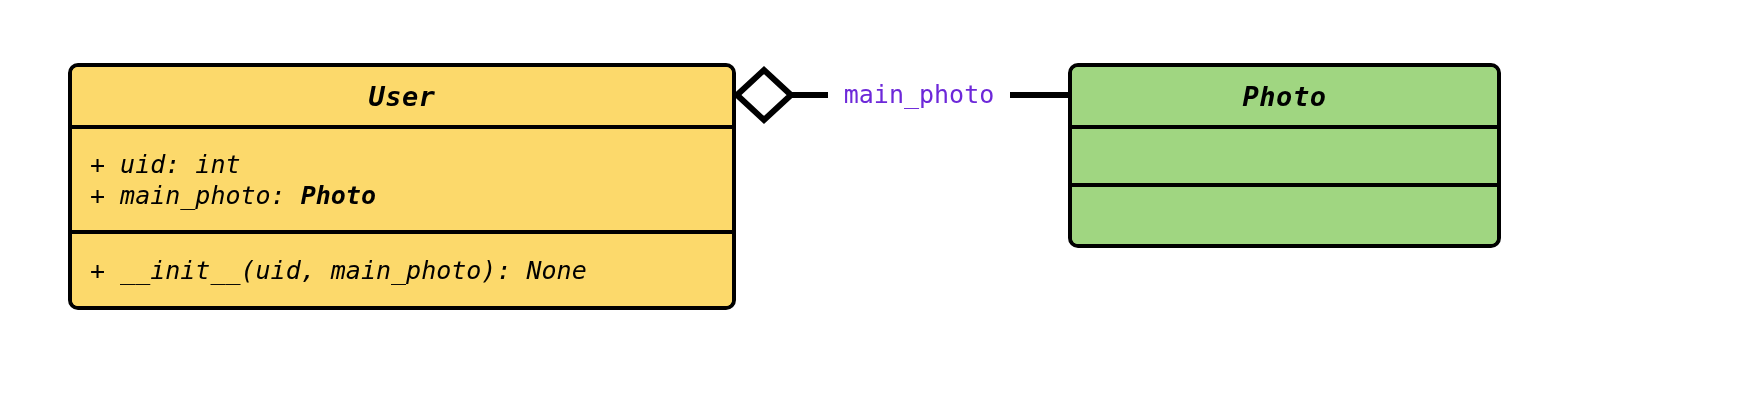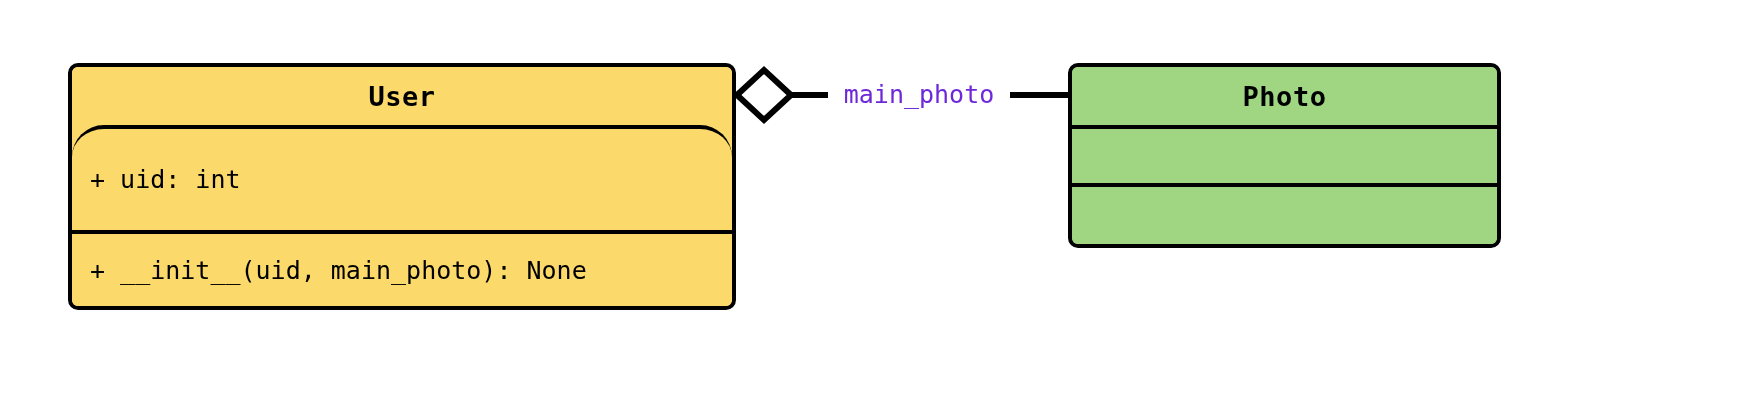--- a/index.html
+++ b/index.html
@@ -23,20 +23,21 @@
   }
 
   
   .uml-class {
     position: absolute;
     box-sizing: border-box;
     border: 4px solid #000000;
     border-radius: 10px;
     overflow: hidden;
     background: #ffffff;
+    font-style: italic;
   }
 
   .compartment {
     box-sizing: border-box;
     position: relative;
     background: inherit;
   }
   .compartment + .compartment {
     border-top: 4px solid #000000;
   }
@@ -69,21 +70,21 @@
 
   
   #class-user {
     left: 68px;
     top: 63px;
     width: 668px;
     height: 247px;
     background: #FCD96B;
   }
   #class-user .class-title { height: 58px; }
-  #class-user .attr-compartment { height: 105px; border-radius: 32px; }
+  #class-user .attr-compartment { height: 105px; }
   #class-user .meth-compartment { height: 76px; }
 
   
   #class-photo {
     left: 1068px;
     top: 63px;
     width: 433px;
     height: 185px;
     background: #A0D681;
   }
@@ -115,20 +116,21 @@
 </head>
 <body>
 
 <div id="canvas">
 
   <div class="uml-class" id="class-user" style="background: rgb(252, 217, 107); border-color: rgb(0, 0, 0);">
     <div class="compartment class-title" style="background: rgb(252, 217, 107);">User</div>
 
     <div class="compartment member-list attr-compartment" style="background: rgb(252, 217, 107);">
       <div class="member-line">+ uid: int</div>
+      <div class="member-line"><span>+ main_photo: </span><span class="strong">Photo</span></div>
     </div>
 
     <div class="compartment member-list meth-compartment" style="background: rgb(252, 217, 107); justify-content: center;">
       <div class="member-line">+ __init__(uid, main_photo): None</div>
     </div>
   </div>
 
   <div class="uml-class" id="class-photo" style="background: rgb(160, 214, 129); border-color: rgb(0, 0, 0);">
     <div class="compartment class-title" style="background: rgb(160, 214, 129);">Photo</div>
     <div class="compartment empty-compartment-1" style="background: rgb(160, 214, 129);"></div>

